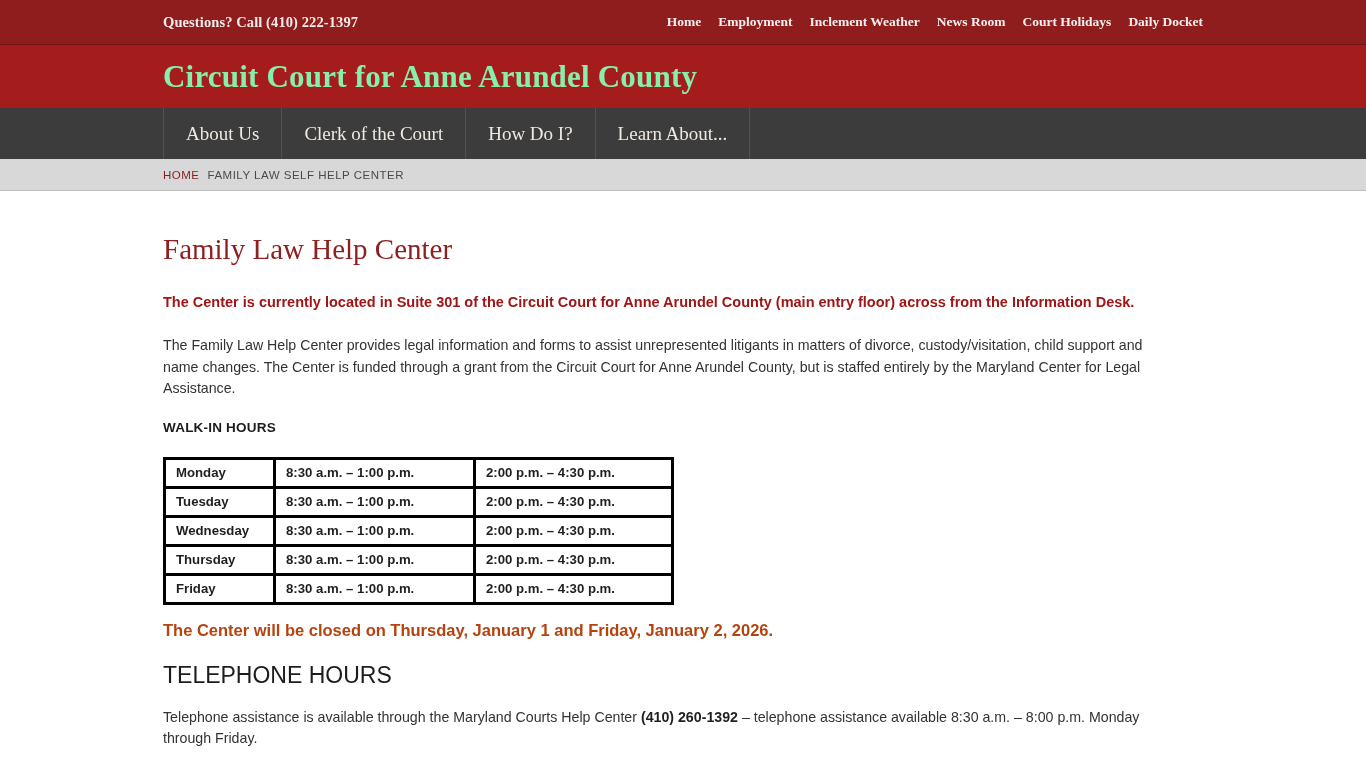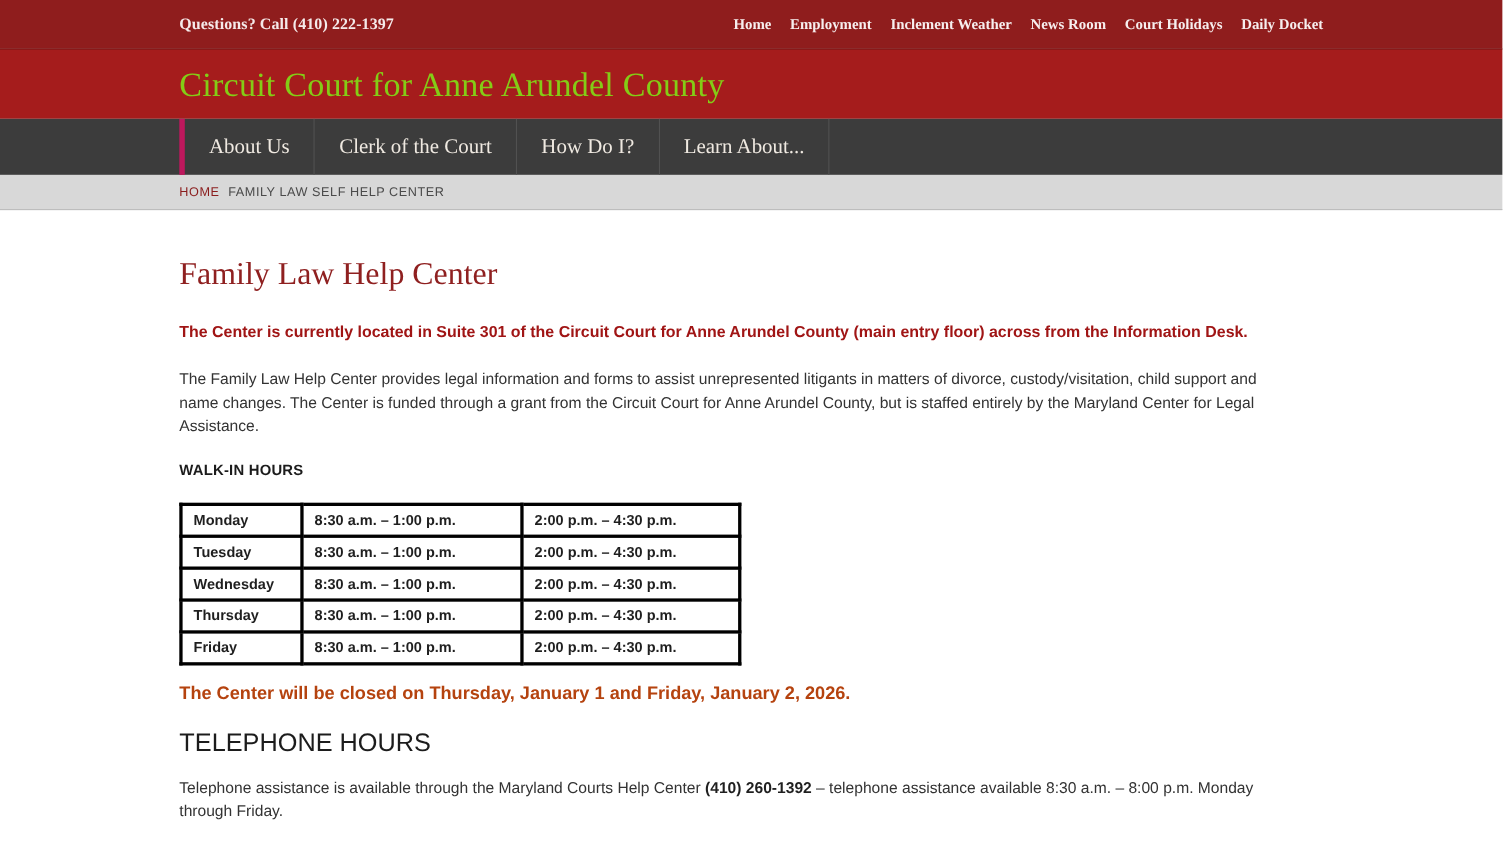--- a/index.html
+++ b/index.html
@@ -57,22 +57,22 @@
     width: 1040px;
     margin: 0 auto;
     height: 64px;
     display: flex;
     align-items: center;
     justify-content: space-between;
   }
   .site-title {
     font-family: "Liberation Serif", serif;
     font-size: 31px;
-    color: #84cc16;
-    font-weight: normal;
+    color: #86efac;
+    font-weight: bold;
     letter-spacing: .2px;
   }
   .searchbox { display: flex; align-items: center; }
   .searchbox input {
     width: 186px;
     height: 22px;
     border: 1px solid #c9c3bb;
     background: #fff;
     font-size: 11.5px;
     color: #6a6a6a;
@@ -110,21 +110,21 @@
     display: flex;
     align-items: center;
     padding: 0 22px;
     color: #efe9e1;
     font-family: "Liberation Serif", serif;
     font-size: 19px;
     text-decoration: none;
     border-right: 1px solid #515151;
     cursor: pointer;
   }
-  .navitem:first-child { border-left: 5px solid #be185d; }
+  .navitem:first-child { border-left: 1px solid #be185d; }
 
   
   .crumbbar {
     background: #d8d8d8;
     height: 32px;
     border-bottom: 1px solid #bdbdbd;
   }
   .crumbbar-inner {
     width: 1040px;
     margin: 0 auto;

